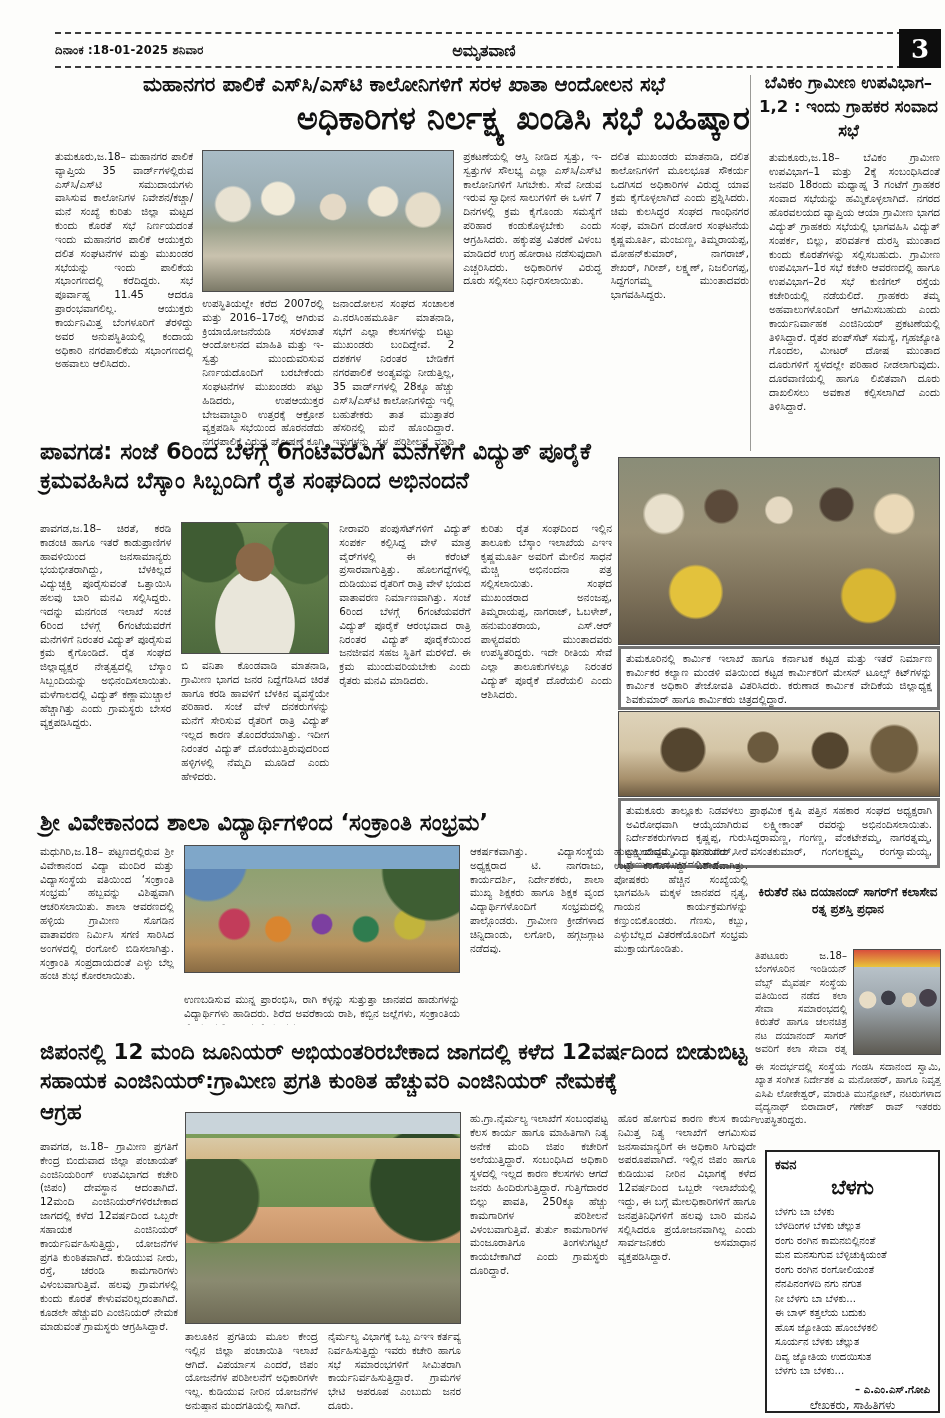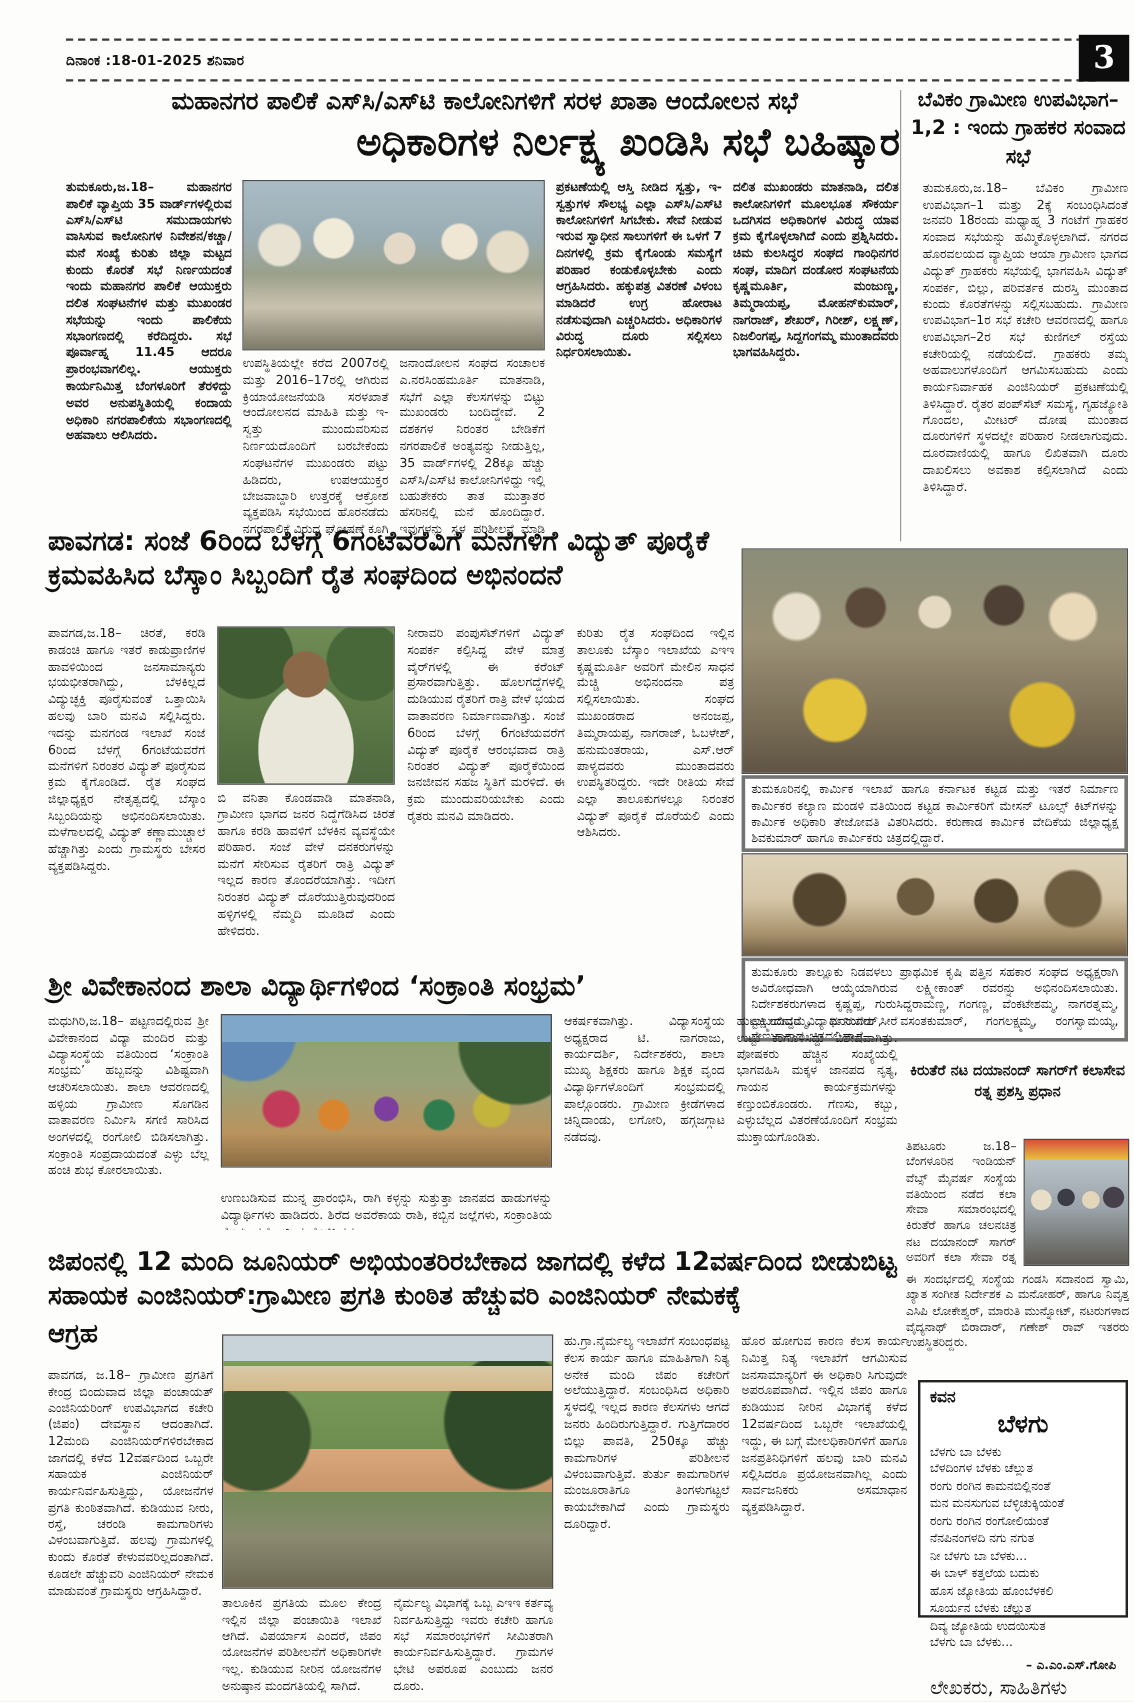--- a/index.html
+++ b/index.html
@@ -23,21 +23,21 @@
   }
   
   .kicker{position:absolute;left:60px;top:73px;width:688px;text-align:center;font-size:20px;font-weight:bold;line-height:1.15;}
   .headline-main{position:absolute;left:58px;top:101px;width:692px;text-align:right;font-size:32px;font-weight:bold;line-height:1.1;}
   .col{font-size:10.4px;line-height:1.33;text-align:justify;overflow:hidden;color:#141414;}
   .photo{border:1px solid #4c4c4c;box-sizing:border-box;}
   .capbox{border:3px solid #737373;box-sizing:border-box;padding:3px 5px;font-size:10.4px;line-height:1.3;text-align:justify;overflow:hidden;background:#fff;}
   .vrule{position:absolute;width:1px;background:#9a9a96;}
   
   .a1-body{position:absolute;left:55px;top:150px;width:694px;height:296px;display:flex;gap:9px;}
-  .a1-c{flex:1;font-weight:bold;}
+  .a1-c{flex:1;}
   .a1-mid{width:252px;flex:0 0 252px;display:flex;flex-direction:column;gap:5px;}
   .a1-mid-cols{display:flex;gap:9px;flex:1;overflow:hidden;}
   .ph-meeting{width:100%;height:142px;
     background:
       radial-gradient(circle at 12% 38%, #e8e2d2 0 7%, transparent 8%),
       radial-gradient(circle at 30% 34%, #f0ead8 0 8%, transparent 9%),
       radial-gradient(circle at 52% 40%, #e4d9c6 0 8%, transparent 9%),
       radial-gradient(circle at 72% 36%, #efe7d4 0 7%, transparent 8%),
       radial-gradient(circle at 88% 42%, #e6ddc9 0 7%, transparent 8%),
       linear-gradient(180deg,#a9bcc6 0%,#9aacb2 34%,#9aa08b 55%,#c9c2ae 75%,#7c7a68 100%);}
@@ -116,34 +116,35 @@
       linear-gradient(180deg,transparent 12%,#d9c9a6 12%,#d4b98a 22%,transparent 22%),
       radial-gradient(circle at 10% 40%, #3e5630 0 16%, transparent 17%),
       radial-gradient(circle at 88% 34%, #2f4a28 0 20%, transparent 21%),
       linear-gradient(180deg,transparent 45%,#d9a77c 45%,#c9956a 62%,transparent 62%),
       linear-gradient(180deg,#7fa05c 0%,#6a8a4e 55%,#8a8a70 80%,#6e6a55 100%);}
   .a4-underphoto{position:absolute;left:185px;top:1330px;width:276px;height:82px;display:flex;gap:10px;}
   .a4-uc{flex:1;}
   .a4-c4{position:absolute;left:470px;top:1112px;width:138px;height:300px;}
   .a4-c5{position:absolute;left:618px;top:1112px;width:138px;height:300px;}
   
-  .poem{position:absolute;left:765px;top:1150px;width:175px;height:198px;border:2px solid #222;
+  .poem{position:absolute;left:765px;top:1150px;width:175px;height:263px;border:2px solid #222;
     box-sizing:border-box;padding:5px 8px;background:#fff;}
   .poem-label{font-size:13px;font-weight:bold;}
   .poem-title{text-align:center;font-size:20px;font-weight:bold;margin:2px 0 6px;}
   .poem-line{font-size:10.2px;line-height:1.42;}
   .poem-author{margin-top:4px;text-align:right;font-size:10.2px;font-weight:bold;line-height:1.4;}
-  .poem-role,.poem-place{text-align:left;font-size:16px;line-height:1.4;}
+  .poem-role,.poem-place{text-align:center;font-size:12px;line-height:1.4;}
 </style>
 </head>
 <body>
 
 <div class="page">
 
   <div class="masthead-bar">
+    <span class="masthead-title">ಅಮೃತವಾಣಿ</span>
     <span class="date-label">ದಿನಾಂಕ :18-01-2025 ಶನಿವಾರ</span>
   </div>
   <div class="page-number-badge">3</div>
 
   <div class="kicker">ಮಹಾನಗರ ಪಾಲಿಕೆ ಎಸ್‌ಸಿ/ಎಸ್‌ಟಿ ಕಾಲೋನಿಗಳಿಗೆ ಸರಳ ಖಾತಾ ಆಂದೋಲನ ಸಭೆ</div>
   <div class="headline-main">ಅಧಿಕಾರಿಗಳ ನಿರ್ಲಕ್ಷ್ಯ ಖಂಡಿಸಿ ಸಭೆ ಬಹಿಷ್ಕಾರ</div>
 
   <div class="a1-body">
     <div class="col a1-c">ತುಮಕೂರು,ಜ.18– ಮಹಾನಗರ ಪಾಲಿಕೆ ವ್ಯಾಪ್ತಿಯ 35 ವಾರ್ಡ್‌ಗಳಲ್ಲಿರುವ ಎಸ್‌ಸಿ/ಎಸ್‌ಟಿ ಸಮುದಾಯಗಳು ವಾಸಿಸುವ ಕಾಲೋನಿಗಳ ನಿವೇಶನ/ಕಚ್ಚಾ/ಮನೆ ಸಂಖ್ಯೆ ಕುರಿತು ಜಿಲ್ಲಾ ಮಟ್ಟದ ಕುಂದು ಕೊರತೆ ಸಭೆ ನಿರ್ಣಯದಂತೆ ಇಂದು ಮಹಾನಗರ ಪಾಲಿಕೆ ಆಯುಕ್ತರು ದಲಿತ ಸಂಘಟನೆಗಳ ಮತ್ತು ಮುಖಂಡರ ಸಭೆಯನ್ನು ಇಂದು ಪಾಲಿಕೆಯ ಸಭಾಂಗಣದಲ್ಲಿ ಕರೆದಿದ್ದರು. ಸಭೆ ಪೂರ್ವಾಹ್ನ 11.45 ಆದರೂ ಪ್ರಾರಂಭವಾಗಲಿಲ್ಲ. ಆಯುಕ್ತರು ಕಾರ್ಯನಿಮಿತ್ತ ಬೆಂಗಳೂರಿಗೆ ತೆರಳಿದ್ದು ಅವರ ಅನುಪಸ್ಥಿತಿಯಲ್ಲಿ ಕಂದಾಯ ಅಧಿಕಾರಿ ನಗರಪಾಲಿಕೆಯ ಸಭಾಂಗಣದಲ್ಲಿ ಅಹವಾಲು ಆಲಿಸಿದರು.</div>
     <div class="a1-mid">

